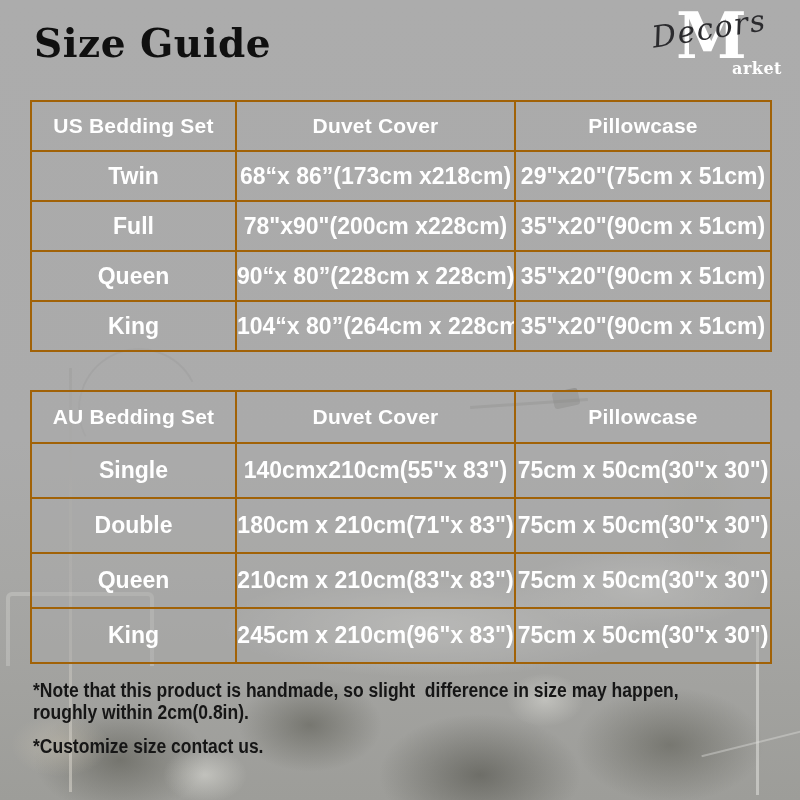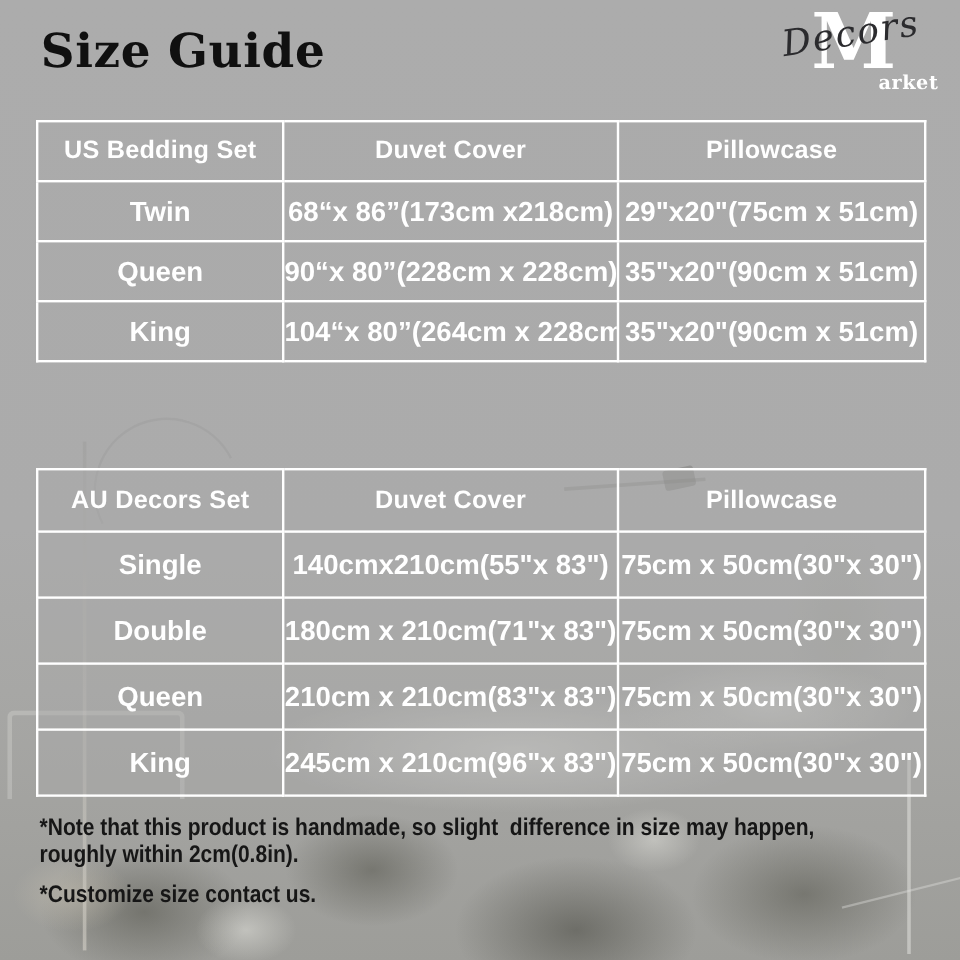--- a/index.html
+++ b/index.html
@@ -52,21 +52,21 @@
   .logo-rest{position:absolute;right:0;bottom:0;font-family:"DejaVu Serif",serif;
     font-weight:700;font-size:16px;color:#ffffff;letter-spacing:0.5px;}
   .logo-script{position:absolute;left:2px;top:8px;font-family:"DejaVu Serif",serif;
     font-style:italic;font-size:30px;color:#2b2b2e;letter-spacing:1.5px;
     transform:rotate(-9deg);transform-origin:left center;}
   
   table.size-table{
     position:absolute;z-index:2;border-collapse:collapse;table-layout:fixed;
   }
   .size-table th,.size-table td{
-    border:2px solid #ffffff;
+    border:2px solid #a16207;
     background:rgba(170,170,170,0.4);
     color:#ffffff;font-weight:bold;text-align:center;vertical-align:middle;
     padding:0;overflow:hidden;white-space:nowrap;
   }
   .size-table th{font-size:21px;letter-spacing:0.2px;}
   .size-table td{font-size:23px;}
   #table-us{left:30px;top:100px;width:740px;}
   #table-us tr{height:50px;}
   #table-au{left:30px;top:390px;width:740px;}
   #table-au tr.hdr{height:52px;}
@@ -115,41 +115,46 @@
         <th>Pillowcase</th>
       </tr>
     </thead>
     <tbody>
       <tr>
         <td>Twin</td>
         <td>68“x 86”(173cm x218cm)</td>
         <td>29"x20"(75cm x 51cm)</td>
       </tr>
       <tr>
+        <td>Full</td>
+        <td>78"x90"(200cm x228cm)</td>
+        <td>35"x20"(90cm x 51cm)</td>
+      </tr>
+      <tr>
         <td>Queen</td>
         <td>90“x 80”(228cm x 228cm)</td>
         <td>35"x20"(90cm x 51cm)</td>
       </tr>
       <tr>
         <td>King</td>
         <td>104“x 80”(264cm x 228cm)</td>
         <td>35"x20"(90cm x 51cm)</td>
       </tr>
     </tbody>
   </table>
 
   <table class="size-table" id="table-au">
     <colgroup>
         <col style="width:205px">
         <col style="width:279px">
         <col style="width:256px">
       </colgroup>
     <thead>
       <tr class="hdr">
-        <th>AU Decors Set</th>
+        <th>AU Bedding Set</th>
         <th>Duvet Cover</th>
         <th>Pillowcase</th>
       </tr>
     </thead>
     <tbody>
       <tr class="row">
         <td>Single</td>
         <td>140cmx210cm(55"x 83")</td>
         <td>75cm x 50cm(30"x 30")</td>
       </tr>

